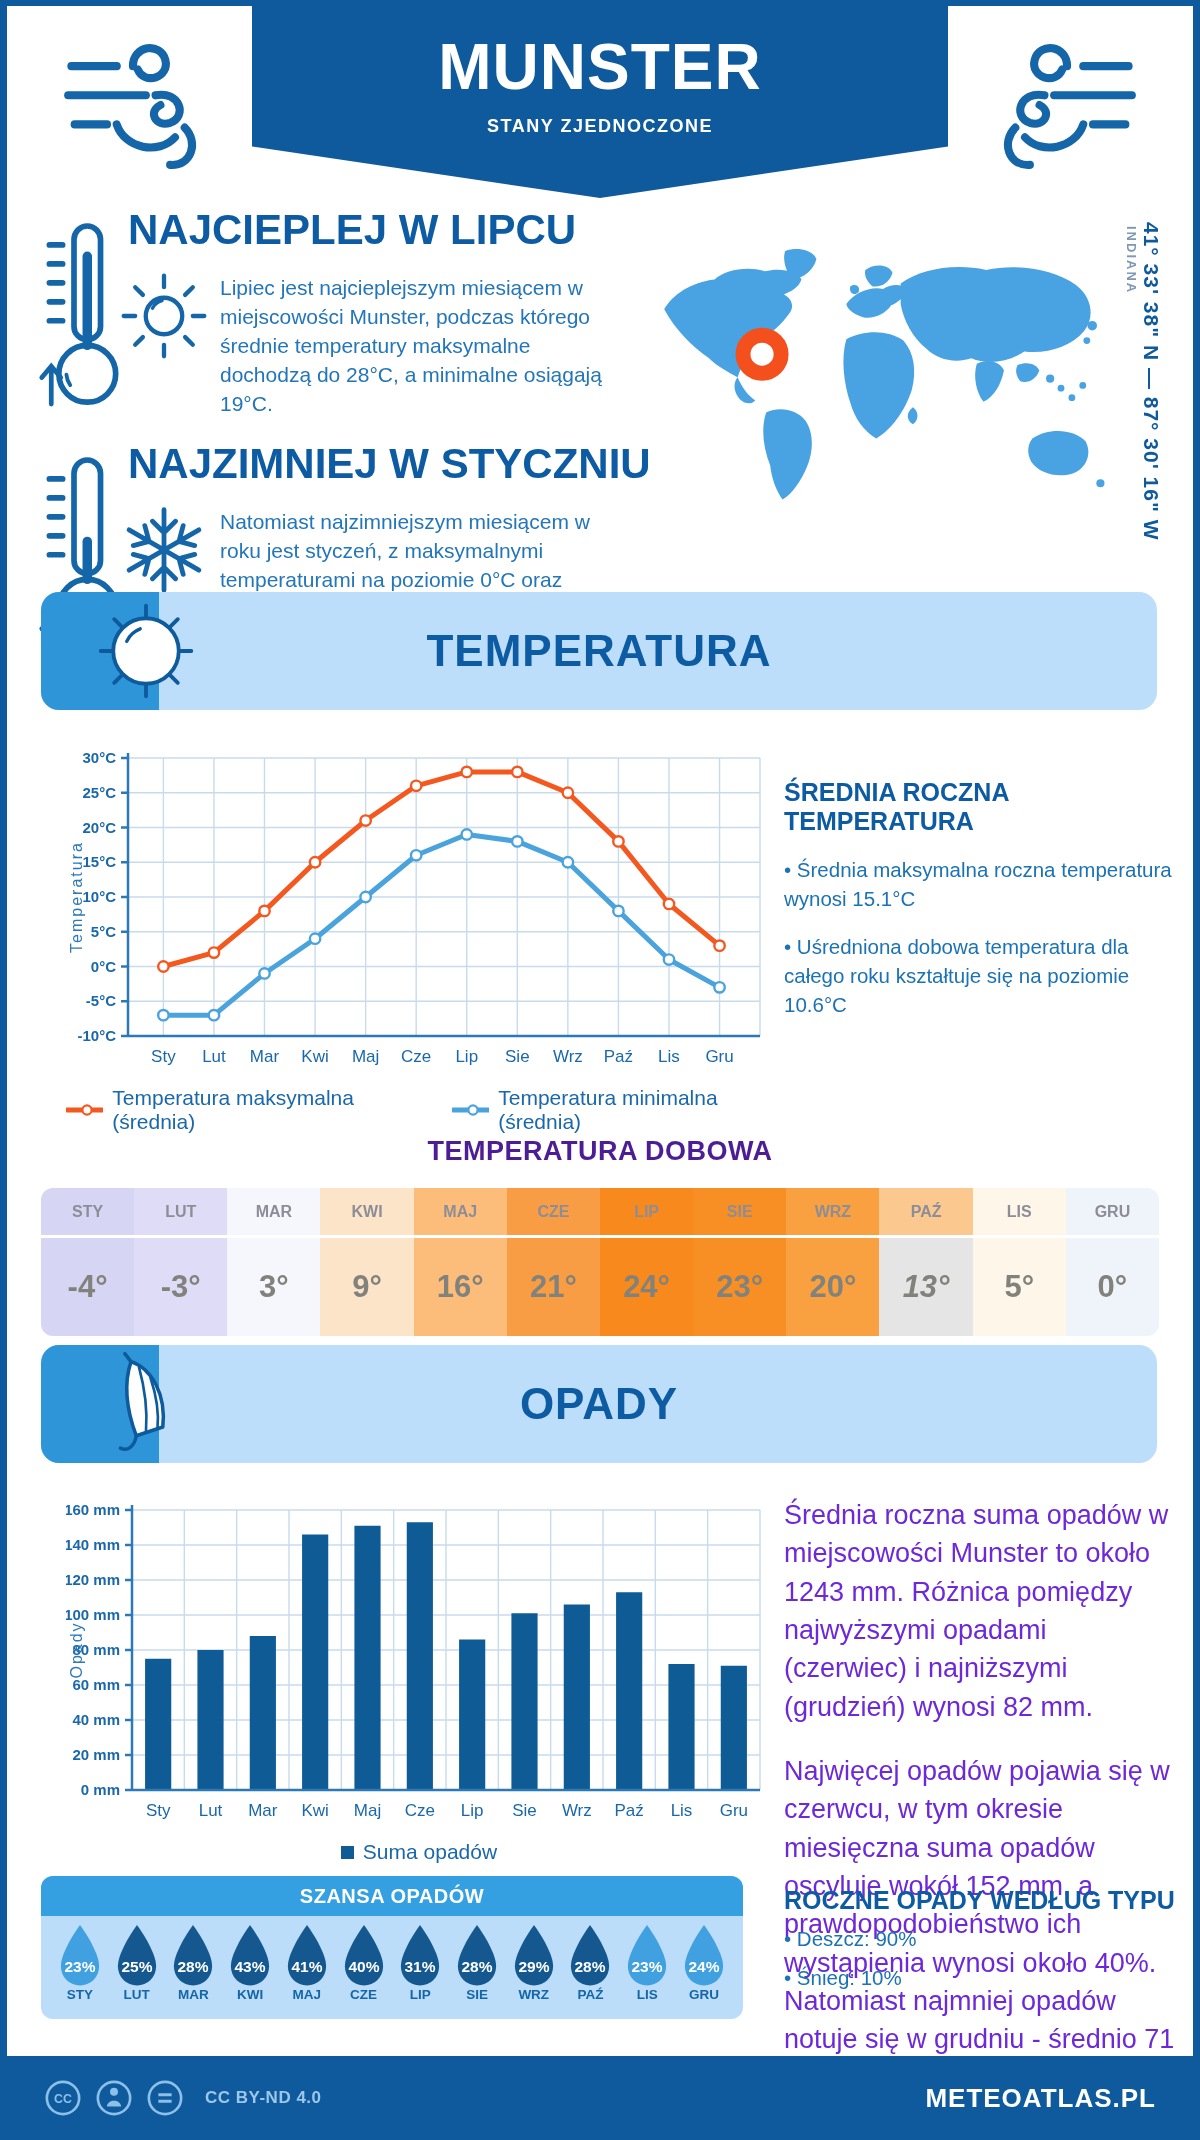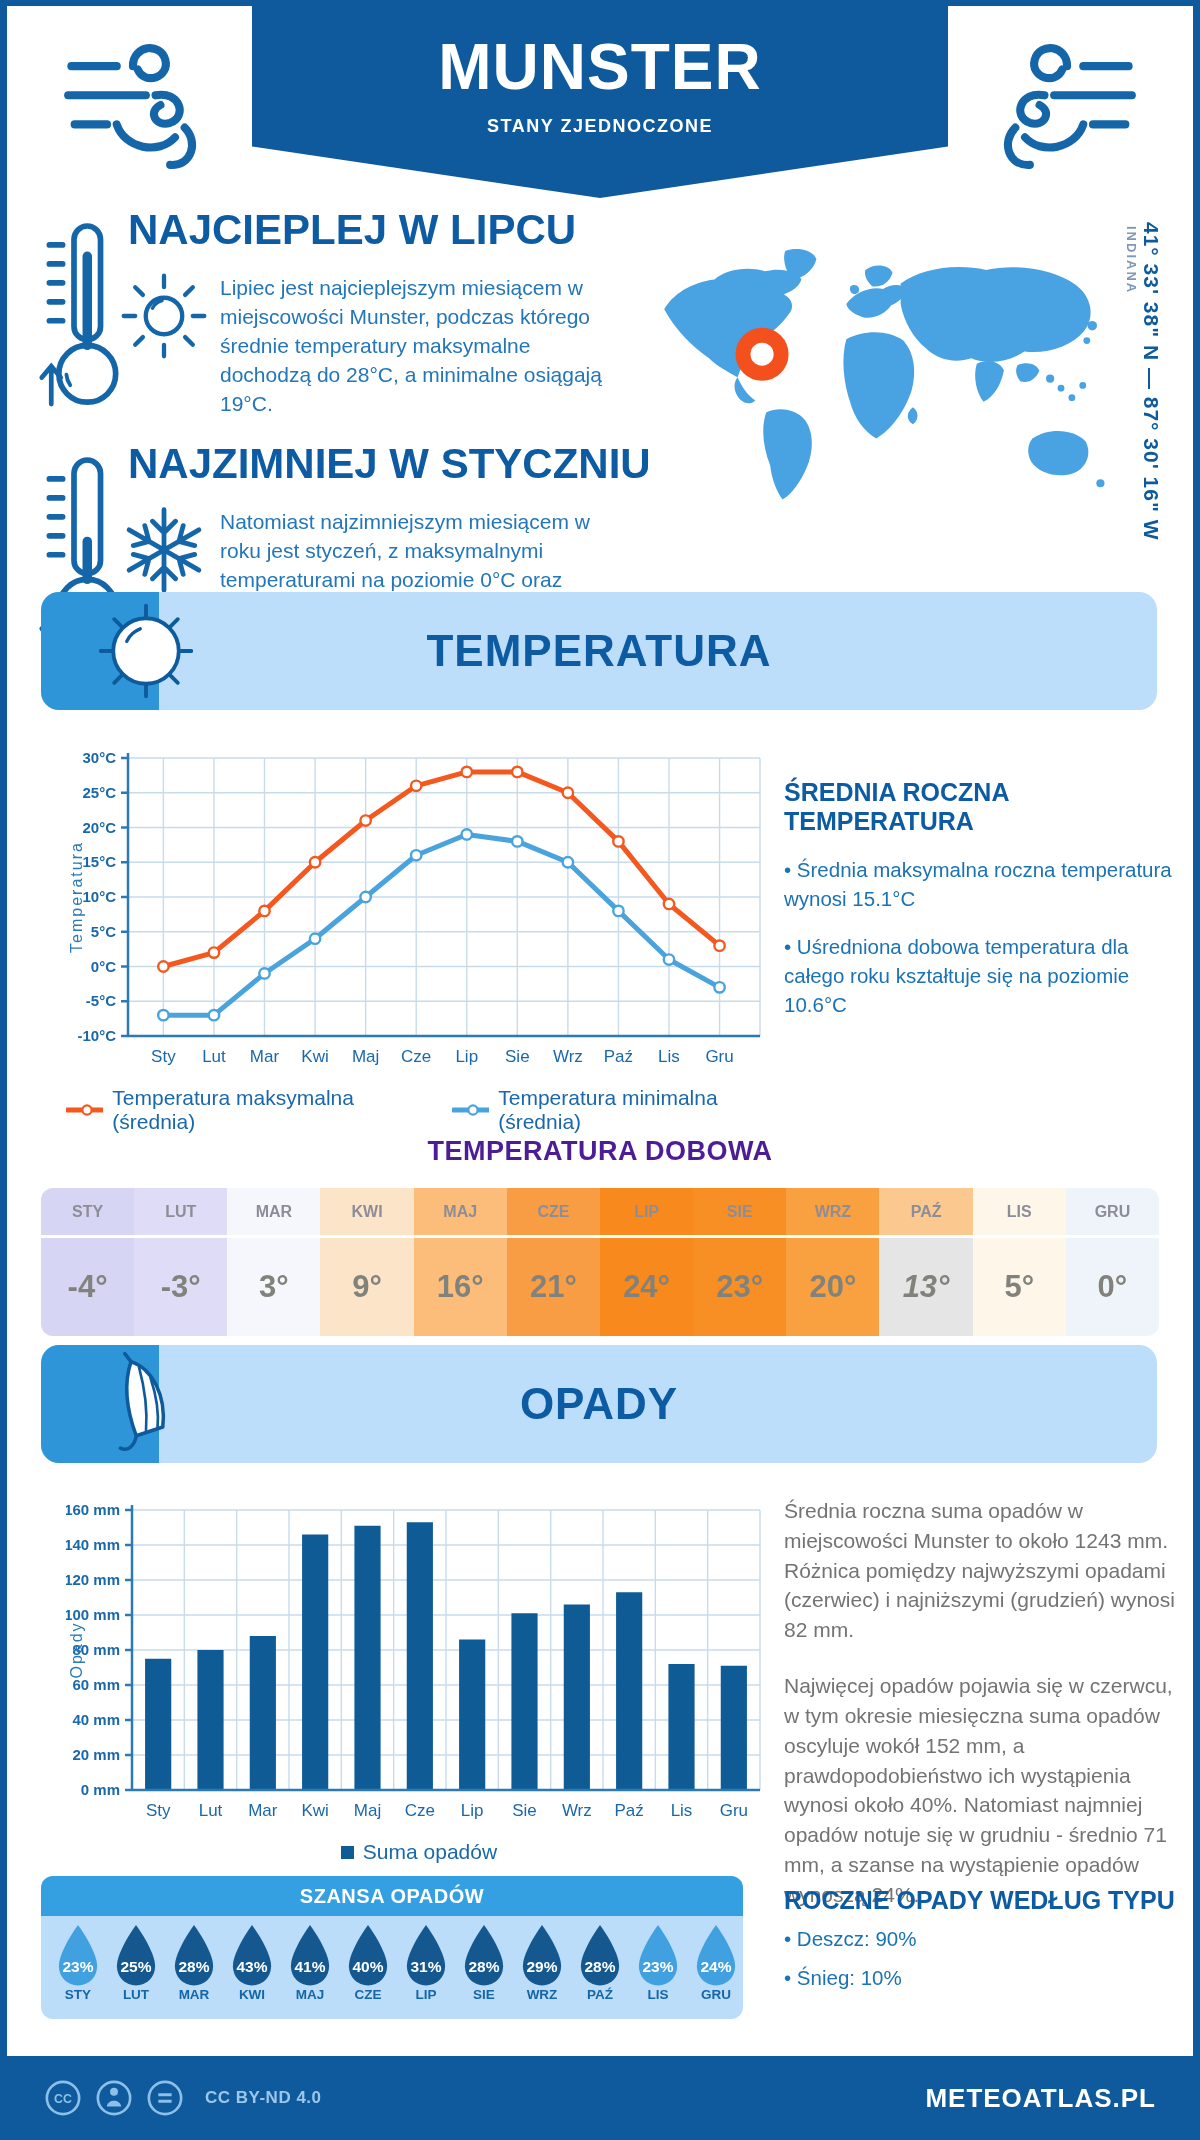--- a/index.html
+++ b/index.html
@@ -40,36 +40,36 @@
   
   .chartbox{position:absolute;left:66px;width:706px;}
   .legend{display:flex;justify-content:center;gap:46px;margin-top:6px;}
   .legend .item{display:flex;align-items:center;gap:9px;font-size:21px;color:#1a68ab;}
 
   
   .rcol{position:absolute;left:784px;width:392px;}
   .rhead{font-size:25px;font-weight:bold;color:#0d5ba3;margin:0 0 6px 0;}
   .bullet{font-size:20.5px;line-height:1.4;color:#1b72b4;margin:20px 0 0 0;}
   .bullet.small-gap{margin:10px 0 0 0;}
-  .para{font-size:21px;line-height:1.42;color:#737373;margin:0 0 26px 0;}
+  .para{font-size:27px;line-height:1.42;color:#6d28d9;margin:0 0 26px 0;}
 
   
   .dt-title{position:absolute;left:0;right:0;top:1136px;text-align:center;font-size:27px;font-weight:bold;color:#4c1d95;letter-spacing:0.5px;}
   .dtable{position:absolute;left:41px;top:1188px;width:1118px;border-radius:12px;overflow:hidden;}
   .dt-row{display:grid;grid-template-columns:repeat(12,1fr);}
   .dt-cell{text-align:center;}
   .dt-m{font-size:16px;font-weight:bold;color:#8d8d98;line-height:47px;height:47px;}
   .dt-v{font-size:31px;font-weight:bold;color:#82827c;line-height:98px;height:98px;}
   .dt-gap{height:3px;background:#fff;}
 
   
   .chance{position:absolute;left:41px;top:1876px;width:702px;height:143px;background:#bbddf9;border-radius:12px;}
   .chance .chead{height:40px;background:#34a0e2;border-radius:12px 12px 0 0;color:#fff;font-weight:bold;
                  font-size:20px;text-align:center;line-height:40px;letter-spacing:0.5px;}
-  .drop-row{display:flex;justify-content:space-between;padding:8px 14px 0 14px;gap:12px;}
+  .drop-row{display:flex;justify-content:space-between;padding:8px 14px 0 14px;}
   .drop{width:50px;text-align:center;}
   .dropsvg{width:46px;height:62px;display:block;margin:0 auto;}
   .drop-m{font-size:13.5px;font-weight:bold;color:#1566a8;margin-top:1px;}
 
   
   .footer{position:absolute;left:0;right:0;bottom:0;height:84px;background:#0e5a9c;display:flex;
           align-items:center;justify-content:space-between;padding:0 44px;box-sizing:border-box;z-index:6;}
   .fleft{display:flex;align-items:center;gap:13px;}
   .cc-circle{width:38px;height:38px;}
   .license{font-size:17px;font-weight:bold;color:#9cc6ea;letter-spacing:0.5px;margin-left:8px;}

